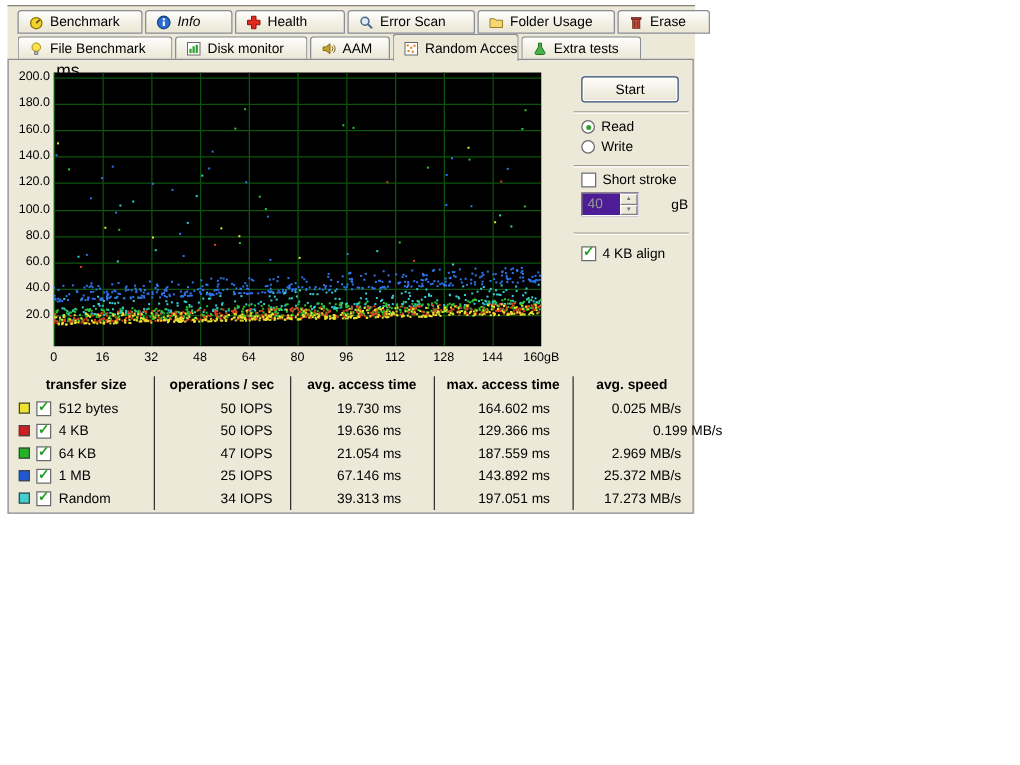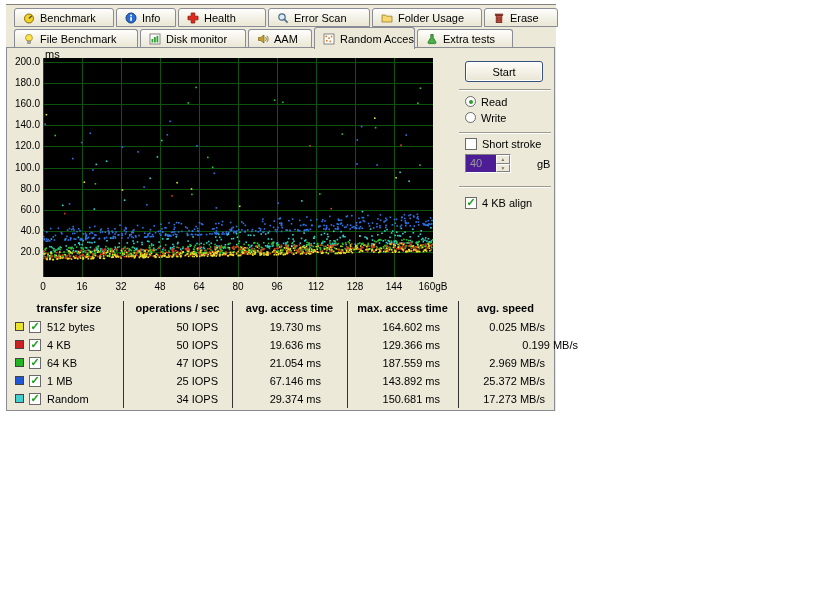--- a/index.html
+++ b/index.html
@@ -16,21 +16,21 @@
          border-radius: 3px 3px 0 0; overflow: hidden; white-space: nowrap; }
   #tabrow1 .tab { border-bottom: 1px solid #898c95; }
   #tabrow2 .tab { border-bottom: none; }
   #tabrow2 .tab.active { height: 22px; margin-bottom: -1px; background: #ECE9D8; position: relative; z-index: 3; }
   .tabicon { width: 12px; height: 12px; flex: 0 0 12px; display: inline-flex; }
   .tabicon svg { display: block; }
   .tablabel { white-space: nowrap; }
 
   
   .content { position: absolute; left: 0; top: 42px; width: 549px; height: 364px; border: 1px solid #898c95; background: #ECE9D8; }
-  .ms-label { position: absolute; left: 38px; top: 0; font-size: 11px; }
+  .ms-label { position: absolute; left: 38px; top: 0; font-size: 14px; }
   #plot { position: absolute; left: 36px; top: 10px; background: #000; display: block; }
   .ytick { position: absolute; left: 1px; width: 32px; text-align: right; font-size: 10px; }
   .xtick { position: absolute; top: 233px; font-size: 10px; transform: translateX(-50%); white-space: nowrap; }
 
   
   .startbtn { position: absolute; left: 458px; top: 13px; width: 78px; height: 21px;
               background: linear-gradient(#fefdf9, #e9e5d4); border: 1px solid #35527c; border-radius: 3px;
               font-family: "Liberation Sans", sans-serif; font-size: 11px; box-shadow: inset 0 0 0 1px #fff; }
   .hsep { position: absolute; left: 452px; width: 92px; height: 2px; border-top: 1px solid #9e9b8e; border-bottom: 1px solid #fff; }
   .ctlrow { position: absolute; display: flex; align-items: center; gap: 5px; height: 13px; }
@@ -64,21 +64,21 @@
     <div class="tabrow" id="tabrow1">
         <div class="tab" style="width: 100px;">
           <span class="tabicon">
             <svg width="12" height="12" viewBox="0 0 12 12">
               <circle cx="6" cy="6.5" r="4.5" fill="#f2d327" stroke="#8a6d00"></circle>
               <path d="M6 6.5L8.8 3.8" stroke="#444" stroke-width="1.2" fill="none"></path>
             </svg>
           </span>
           <span class="tablabel">Benchmark</span>
         </div>
-        <div class="tab" style="width: 60px;">
+        <div class="tab" style="width: 70px; font-style: italic;">
           <span class="tabicon">
             <svg width="12" height="12" viewBox="0 0 12 12">
               <circle cx="6" cy="6" r="5" fill="#2b6cd4" stroke="#16407e"></circle>
               <rect x="5.2" y="5.2" width="1.7" height="3.6" fill="#fff"></rect>
               <rect x="5.2" y="2.6" width="1.7" height="1.7" fill="#fff"></rect>
             </svg>
           </span>
           <span class="tablabel">Info</span>
         </div>
         <div class="tab" style="width: 88px;">
@@ -2370,19 +2370,19 @@
           <span class="cb rowcb checked" style="left: 22px; top: 327px;"></span>
           <div class="td" style="left: 40px; top: 326px; width: 76px;">1 MB</div>
           <div class="td val" style="left: 116px; top: 326px; width: 95px;">25 IOPS</div>
           <div class="td val" style="left: 225px; top: 326px; width: 89px;">67.146 ms</div>
           <div class="td val" style="left: 340px; top: 326px; width: 93px;">143.892 ms</div>
           <div class="td val" style="left: 451px; top: 326px; width: 87px;">25.372 MB/s</div>
           <div class="swatch" style="left: 8px; top: 346px; background: rgb(67, 207, 207);"></div>
           <span class="cb rowcb checked" style="left: 22px; top: 345px;"></span>
           <div class="td" style="left: 40px; top: 344px; width: 76px;">Random</div>
           <div class="td val" style="left: 116px; top: 344px; width: 95px;">34 IOPS</div>
-          <div class="td val" style="left: 225px; top: 344px; width: 89px;">29.374 ms</div>
-          <div class="td val" style="left: 340px; top: 344px; width: 93px;">150.681 ms</div>
+          <div class="td val" style="left: 225px; top: 344px; width: 89px;">39.313 ms</div>
+          <div class="td val" style="left: 340px; top: 344px; width: 93px;">197.051 ms</div>
           <div class="td val" style="left: 451px; top: 344px; width: 87px;">17.273 MB/s</div>
         </div>
     </div>
   </div>
 </div>
 
 </body></html>

